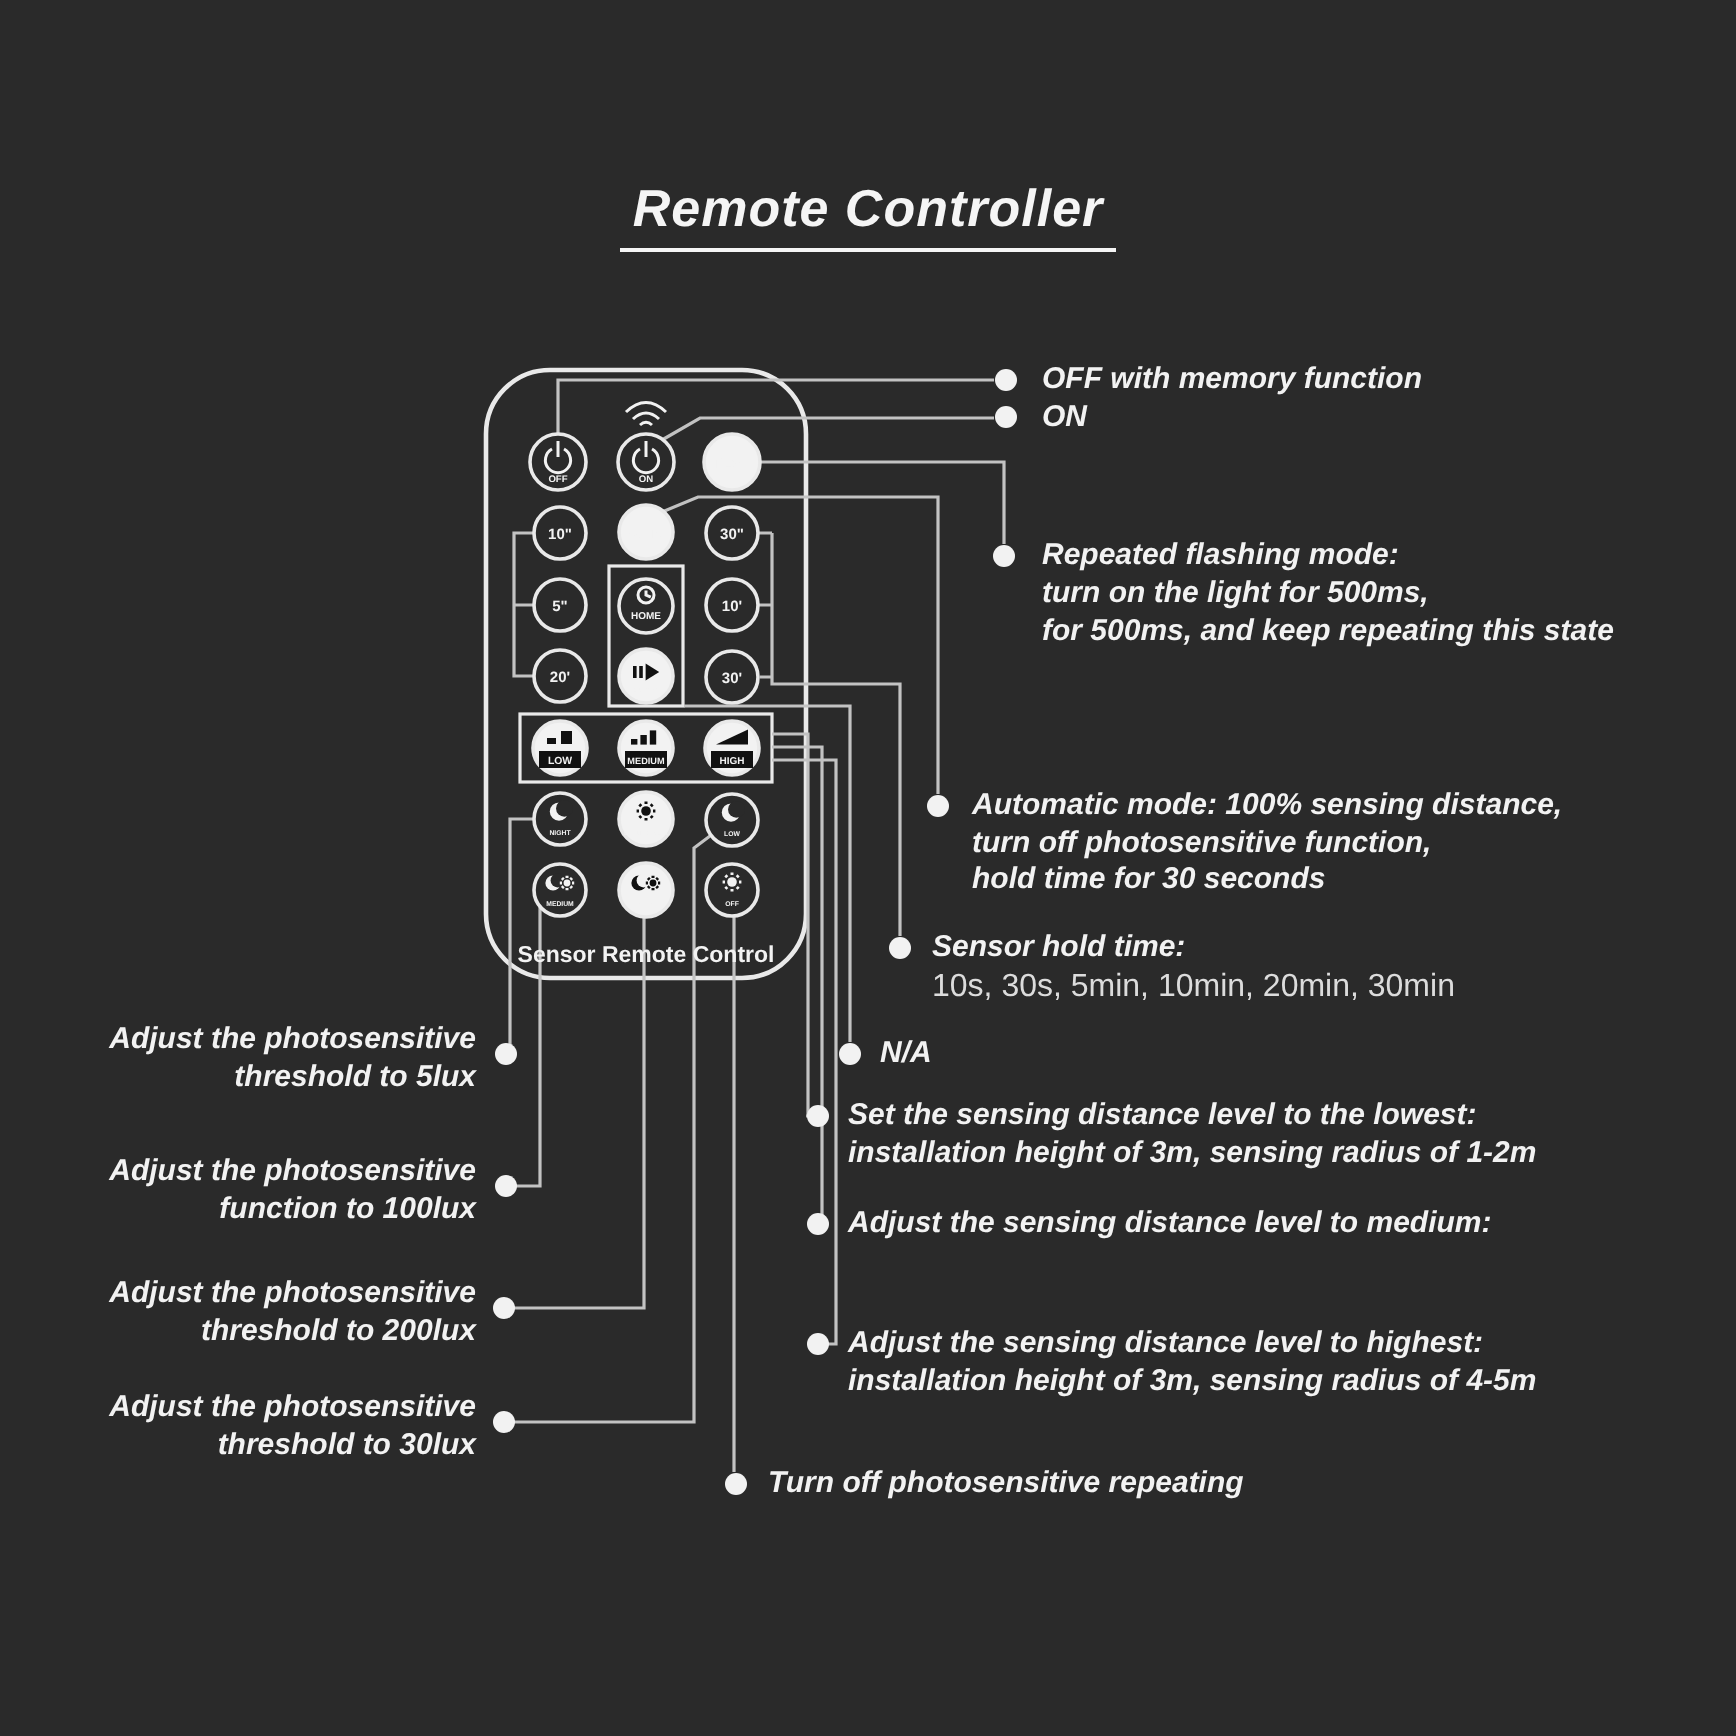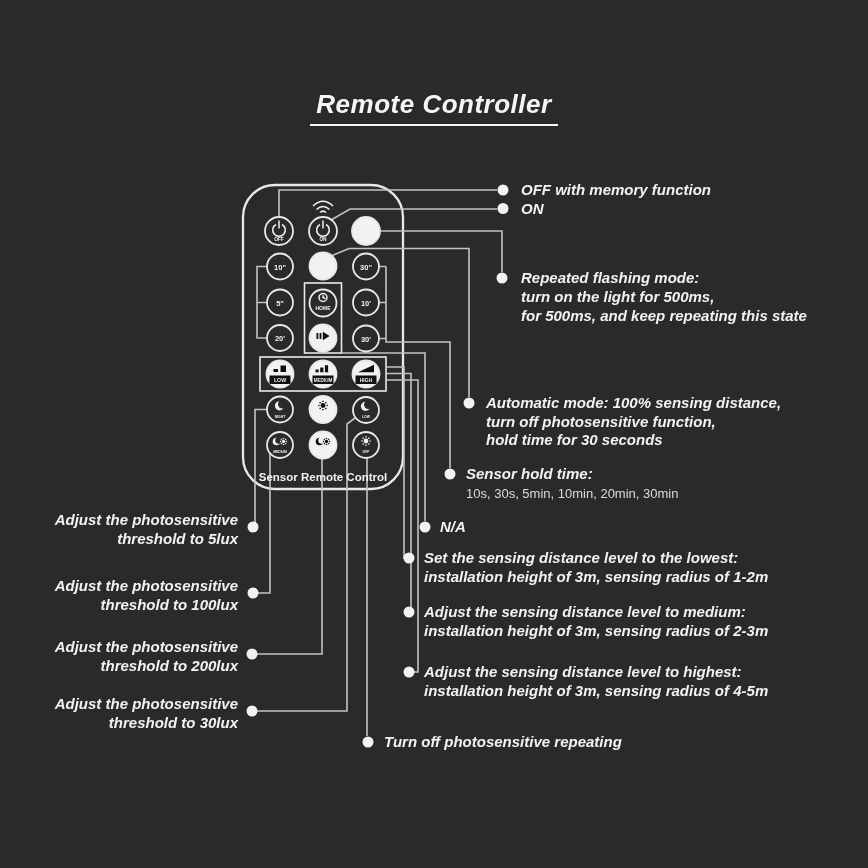--- a/index.html
+++ b/index.html
@@ -13,21 +13,21 @@
   .btn{fill:#2a2a2a;stroke:#e9e9e9;stroke-width:1.8;}
   .btn.fill{fill:#f2f2f2;}
   .box{fill:none;stroke:#e9e9e9;stroke-width:1.6;}
   .body{fill:none;stroke:#e9e9e9;stroke-width:2.3;}
   .wire{fill:none;stroke:#c2c2c2;stroke-width:1.6;}
   .ic{stroke:#f2f2f2;fill:none;stroke-width:1.5;}
   .icd{stroke:#111;fill:none;stroke-width:1.5;}
   .bullet{fill:#f2f2f2;}
   .co{position:absolute;color:#f2f2f2;font-weight:bold;font-style:italic;font-size:15px;line-height:18.5px;white-space:nowrap;}
   .co.l4{line-height:19px;}
-  .co .sub{font-style:normal;font-weight:normal;color:#dcdcdc;font-size:13px;line-height:19px;}
+  .co .sub{font-style:normal;font-weight:normal;color:#dcdcdc;font-size:16px;line-height:19px;}
   .co.left{text-align:right;margin-left:38px;}
 </style>
 </head>
 <body>
 
 <div class="stage">
 
   <h1 class="title"><span>Remote Controller</span></h1>
 
   <svg class="diagram" width="868" height="868" viewBox="0 0 868 868">
@@ -247,37 +247,36 @@
 
   <div class="co" style="left:440px;top:518px">N/A</div>
 
   <div class="co" style="left:424px;top:549px">
     <div>Set the sensing distance level to the lowest:</div>
     <div>installation height of 3m, sensing radius of 1-2m</div>
   </div>
 
   <div class="co" style="left:424px;top:603px">
     <div>Adjust the sensing distance level to medium:</div>
-    <div>installation height of 3m, sensing radius of 2-3m</div>
   </div>
 
   <div class="co" style="left:424px;top:663px">
     <div>Adjust the sensing distance level to highest:</div>
     <div>installation height of 3m, sensing radius of 4-5m</div>
   </div>
 
   <div class="co" style="left:384px;top:733px">Turn off photosensitive repeating</div>
 
   <div class="co left" style="right:630px;top:511px">
     <div>Adjust the photosensitive</div>
     <div>threshold to 5lux</div>
   </div>
   <div class="co left" style="right:630px;top:577px">
     <div>Adjust the photosensitive</div>
-    <div>threshold to 100lux</div>
+    <div>function to 100lux</div>
   </div>
   <div class="co left" style="right:630px;top:638px">
     <div>Adjust the photosensitive</div>
     <div>threshold to 200lux</div>
   </div>
   <div class="co left" style="right:630px;top:695px">
     <div>Adjust the photosensitive</div>
     <div>threshold to 30lux</div>
   </div>
 

